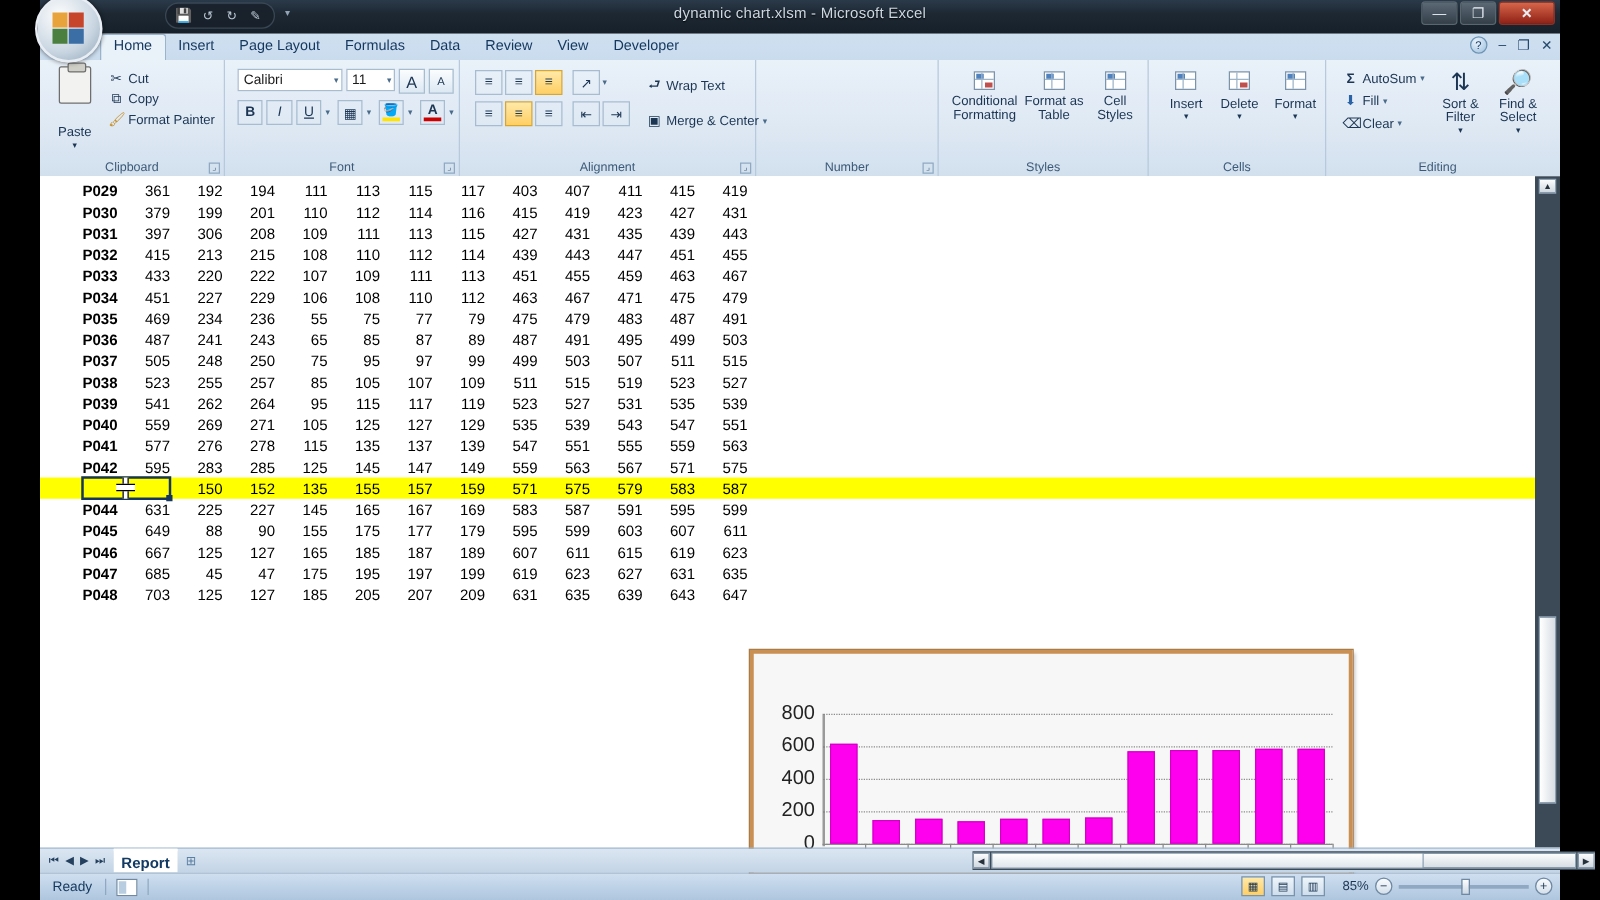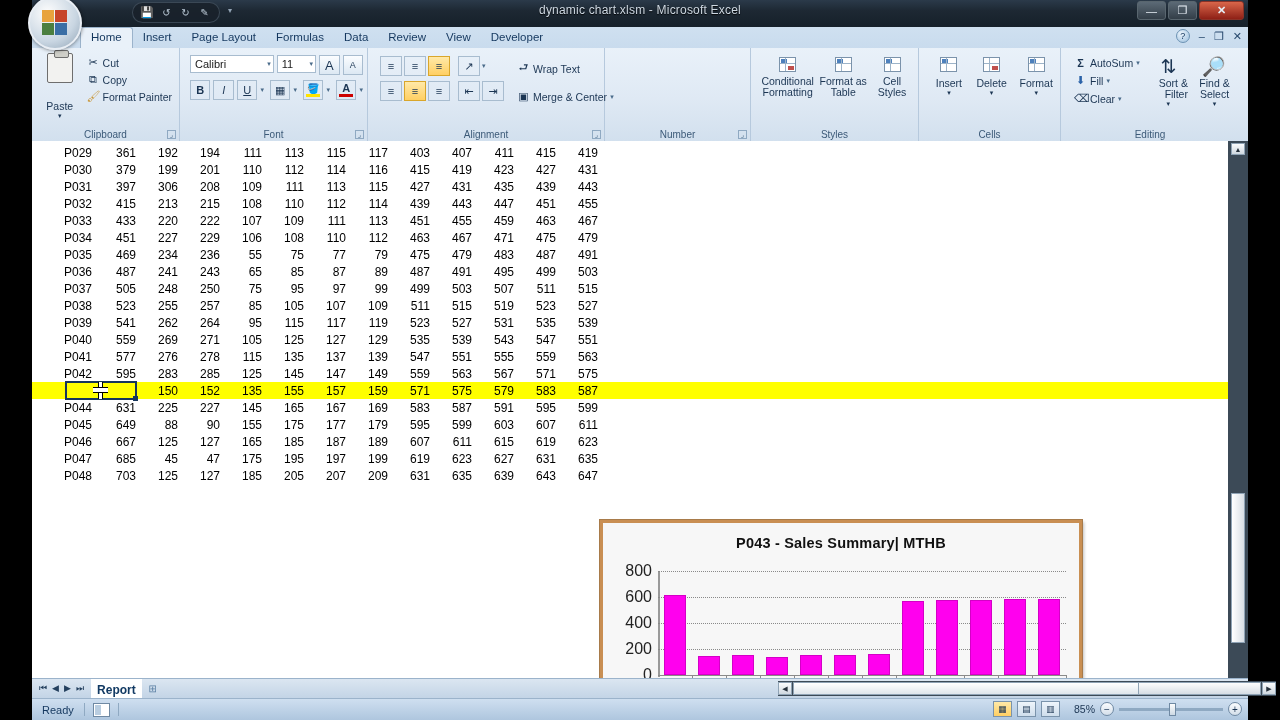--- a/index.html
+++ b/index.html
@@ -104,21 +104,21 @@
   .mg-blue { position:absolute; left:1px; top:1px; width:6px; height:4px; background:#4e81bd; }
   .mg-red  { position:absolute; right:1px; bottom:1px; width:6px; height:4px; background:#c0504d; }
 
   
   .sheet { position:absolute; left:0; top:141px; width:1216px; height:537px; background:#fff;
            border-top:1px solid #fff; }
   .grid { position:absolute; left:0; top:0; width:1196px; padding-top:2px; }
   .row { height:17px; display:flex; align-items:center; font-size:12px; color:#000; }
   .row.sel { background:#ffff00; }
   .cell { text-align:right; padding-right:6px; }
-  .c-id { width:68px; text-align:center; padding-left:30px; }
+  .c-id { width:68px; text-align:right; padding-left:30px;font-weight:bold; }
   .c-n  { width:42px; }
   .sel-box { position:absolute; left:33px; width:72px; height:19px; border:2px solid #16365c;
              background:#ffff00; }
   .sel-handle { position:absolute; right:-3px; bottom:-3px; width:5px; height:5px; background:#16365c; }
   .cursor { position:absolute; width:15px; height:17px; pointer-events:none; }
   .cursor i { position:absolute; background:#fff; border:1.5px solid #000; }
   .cursor .v { left:5px; top:0; width:5px; height:17px; border-top:none; border-bottom:none;}
   .cursor .h { left:0; top:5px; width:15px; height:6px; border-left:none; border-right:none;}
 
   
@@ -419,21 +419,21 @@
               <span style="font-size:7px;color:#4a6b8a">▾</span>
             </div>
             <div class="btn-small">
               <span class="ico">⌫</span>
               <span>Clear</span>
               <span style="font-size:7px;color:#4a6b8a">▾</span>
             </div>
           </div>
           <div class="btn-big" style="width:44px">
             <span class="ico">⇅</span>
-            <span style="line-height:11px;text-align:right">Sort &amp; Filter</span>
+            <span style="line-height:11px;text-align:center">Sort &amp; Filter</span>
             <span style="font-size:7px">▾</span>
           </div>
           <div class="btn-big" style="width:46px">
             <span class="ico">🔎</span>
             <span style="line-height:11px;text-align:center">Find &amp; Select</span>
             <span style="font-size:7px">▾</span>
           </div>
         </div>
         <div class="group-label">Editing</div>
       </div>
@@ -755,21 +755,20 @@
 
     <div class="sel-box" id="selbox" style="top: 239px;">
       <span class="sel-handle"></span>
     </div>
     <div class="cursor" id="cursor" style="left: 61px; top: 240px;">
       <i class="v"></i>
         <i class="h"></i>
     </div>
 
     <div class="chart-frame">
-      <div class="chart-title">P043 - Sales Summary| MTHB</div>
       <div class="plot" id="plot">
           <div class="yaxis" style="height: 106px;"></div>
           <div class="gline" style="top: 110px;"></div>
           <div class="ylab" style="top: 110px; right: 427px;">0</div>
           <div class="gline" style="top: 84px;"></div>
           <div class="ylab" style="top: 84px; right: 427px;">200</div>
           <div class="gline" style="top: 58px;"></div>
           <div class="ylab" style="top: 58px; right: 427px;">400</div>
           <div class="gline" style="top: 32px;"></div>
           <div class="ylab" style="top: 32px; right: 427px;">600</div>

